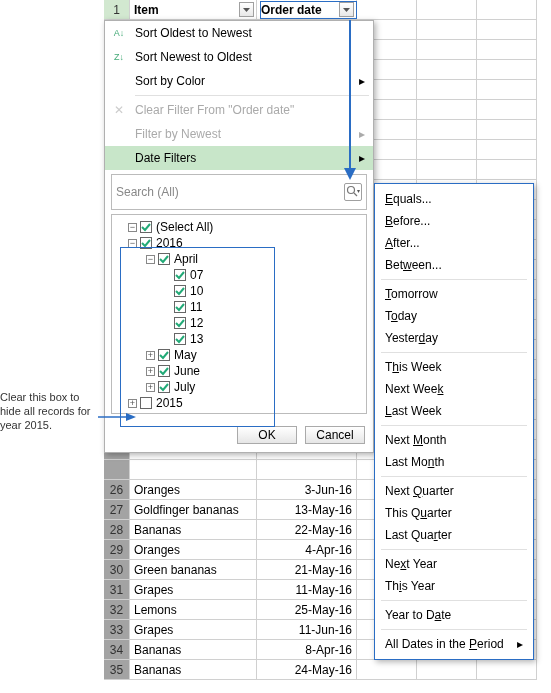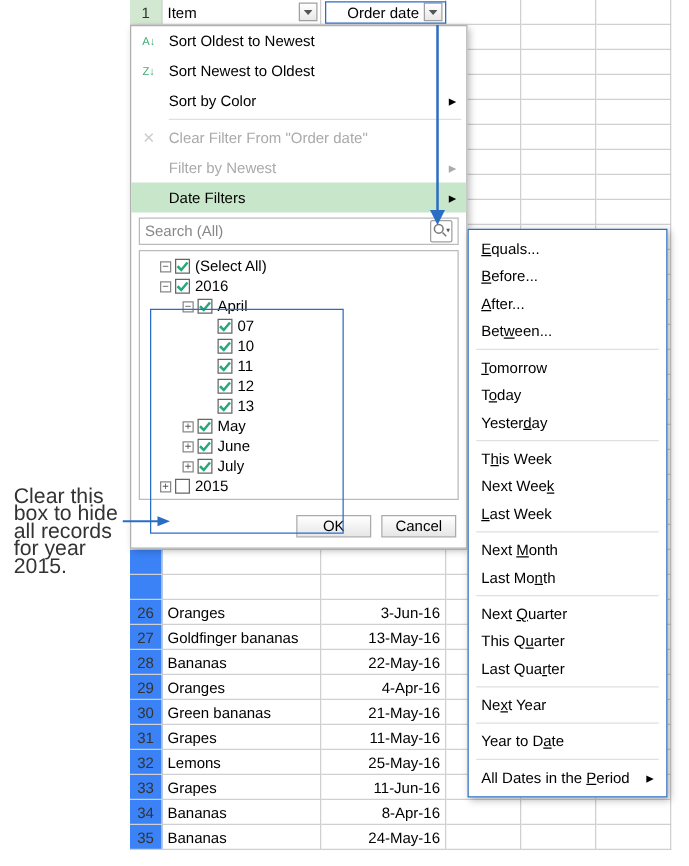--- a/index.html
+++ b/index.html
@@ -1,36 +1,36 @@
 <!DOCTYPE html>
 <html><head>
 <meta charset="utf-8">
 <style>
 * { box-sizing: border-box; font-family: "Segoe UI", Tahoma, sans-serif; font-size: 12px; }
 body { margin: 0; background: #fff; width: 551px; height: 693px; position: relative; }
 .cell { border: 1px solid #d0d0d0; border-top: none; border-left: none; white-space: nowrap; overflow: hidden; display: flex; align-items: center; padding: 0 4px; height: 20px; }
 .grid { position: absolute; top: 0; left: 104px; }
 .row { display: flex; }
-.rownum { width: 26px; background: #3b82f6; text-align: center; justify-content: center; color: #333; }
+.rownum { width: 26px; background: #a3a3a3; text-align: center; justify-content: center; color: #333; }
 .rownum.active { background: #d2e8d0; }
 .col-a { width: 127px; }
 .col-b { width: 100px; text-align: right; justify-content: flex-end; }
 .col-empty { width: 60px; }
-.hdrcell { font-weight: normal; position: relative; }
+.hdrcell { font-weight: bold; position: relative; }
 .filter-btn { position: absolute; right: 2px; top: 2px; width: 15px; height: 15px; border: 1px solid #a0a0a0; background: linear-gradient(#fff,#e8e8e8); display: flex; align-items: center; justify-content: center; cursor: pointer; }
 .filter-btn svg { width: 7px; height: 4px; }
-.annotation { position: absolute; left: 11px; top: 390px; width: 98px; font-size: 17px; color: #333; line-height: 14px; }
+.annotation { position: absolute; left: 0; top: 390px; width: 98px; font-size: 11px; color: #333; line-height: 14px; }
 .menu { position: absolute; left: 104px; top: 20px; width: 270px; background: #fff; border: 1px solid #b0b0b0; box-shadow: 2px 2px 6px rgba(0,0,0,0.3); }
 .menu-item { display: flex; align-items: center; height: 24px; padding: 0 6px 0 30px; position: relative; cursor: default; }
 .menu-item.disabled { color: #aaa; }
 .menu-item.hov { background: #c8e6c9; }
 .menu-sep { height: 1px; background: #e0e0e0; margin: 2px 4px 2px 30px; }
 .submenu-arrow { position: absolute; right: 8px; }
 .icon-slot { position: absolute; left: 6px; width: 16px; height: 16px; display: flex; align-items: center; justify-content: center; }
-.searchbox { margin: 4px 6px; height: 22px; border: 1px solid #bbb; display: flex; align-items: center; color: #888; padding: 0 4px; position: relative; }
+.searchbox { margin: 4px 6px; height: 36px; border: 1px solid #bbb; display: flex; align-items: center; color: #888; padding: 0 4px; position: relative; }
 .searchbox .mag { position: absolute; right: 4px; width: 18px; height: 18px; border: 1px solid #a0a0a0; border-radius: 2px; display: flex; align-items: center; justify-content: center; }
 .tree { margin: 0 6px 4px 6px; border: 1px solid #bbb; height: 200px; overflow: hidden; padding: 4px; }
 .tree-item { display: flex; align-items: center; height: 16px; white-space: nowrap; }
 .tree-item .tog { width: 9px; height: 9px; border: 1px solid #888; margin-right: 3px; display: flex; align-items: center; justify-content: center; font-size: 9px; line-height: 1; color: #555; }
 .tree-item .cb { width: 12px; height: 12px; border: 1px solid #666; margin-right: 4px; display: flex; align-items: center; justify-content: center; }
 .tree-item .cb.checked svg { display: block; }
 .tree-item .cb svg { display: none; width: 10px; height: 10px; }
 .btnrow { display: flex; justify-content: flex-end; gap: 8px; padding: 8px; }
 .btn { min-width: 60px; height: 18px; border: 1px solid #aaa; background: linear-gradient(#fff,#e6e6e6); display: flex; align-items: center; justify-content: center; cursor: pointer; }
 .submenu { position: absolute; left: 374px; top: 183px; width: 160px; background: #fff; border: 1px solid #2a6dc4; box-shadow: 2px 2px 6px rgba(0,0,0,0.3); padding: 4px 0; }
@@ -48,21 +48,21 @@
   <div class="row">
     <div class="cell rownum active">1</div>
     <div class="cell col-a hdrcell">
       <span>Item</span>
       <span class="filter-btn">
         <svg viewBox="0 0 7 4">
             <path d="M0 0 L7 0 L3.5 4 Z" fill="#555"></path>
           </svg>
       </span>
     </div>
-    <div class="cell col-b hdrcell" style="justify-content:center">
+    <div class="cell col-b hdrcell" style="justify-content:flex-start">
       <span>Order date</span>
       <span class="filter-btn">
         <svg viewBox="0 0 7 4">
             <path d="M0 0 L7 0 L3.5 4 Z" fill="#555"></path>
           </svg>
       </span>
     </div>
     <div class="cell col-empty"></div>
     <div class="cell col-empty"></div>
     <div class="cell col-empty"></div>
@@ -533,20 +533,23 @@
   <div class="sub-item">
       <span>This Q<u>u</u>arter</span>
     </div>
   <div class="sub-item">
       <span>Last Qua<u>r</u>ter</span>
     </div>
   <div class="sub-sep"></div>
   <div class="sub-item">
       <span>Ne<u>x</u>t Year</span>
     </div>
+  <div class="sub-item">
+      <span>Th<u>i</u>s Year</span>
+    </div>
   <div class="sub-sep"></div>
   <div class="sub-item">
       <span>Year to D<u>a</u>te</span>
     </div>
   <div class="sub-sep"></div>
   <div class="sub-item">
       <span>All Dates in the <u>P</u>eriod</span>
       <span style="margin-left:auto">▸</span>
     </div>
 

